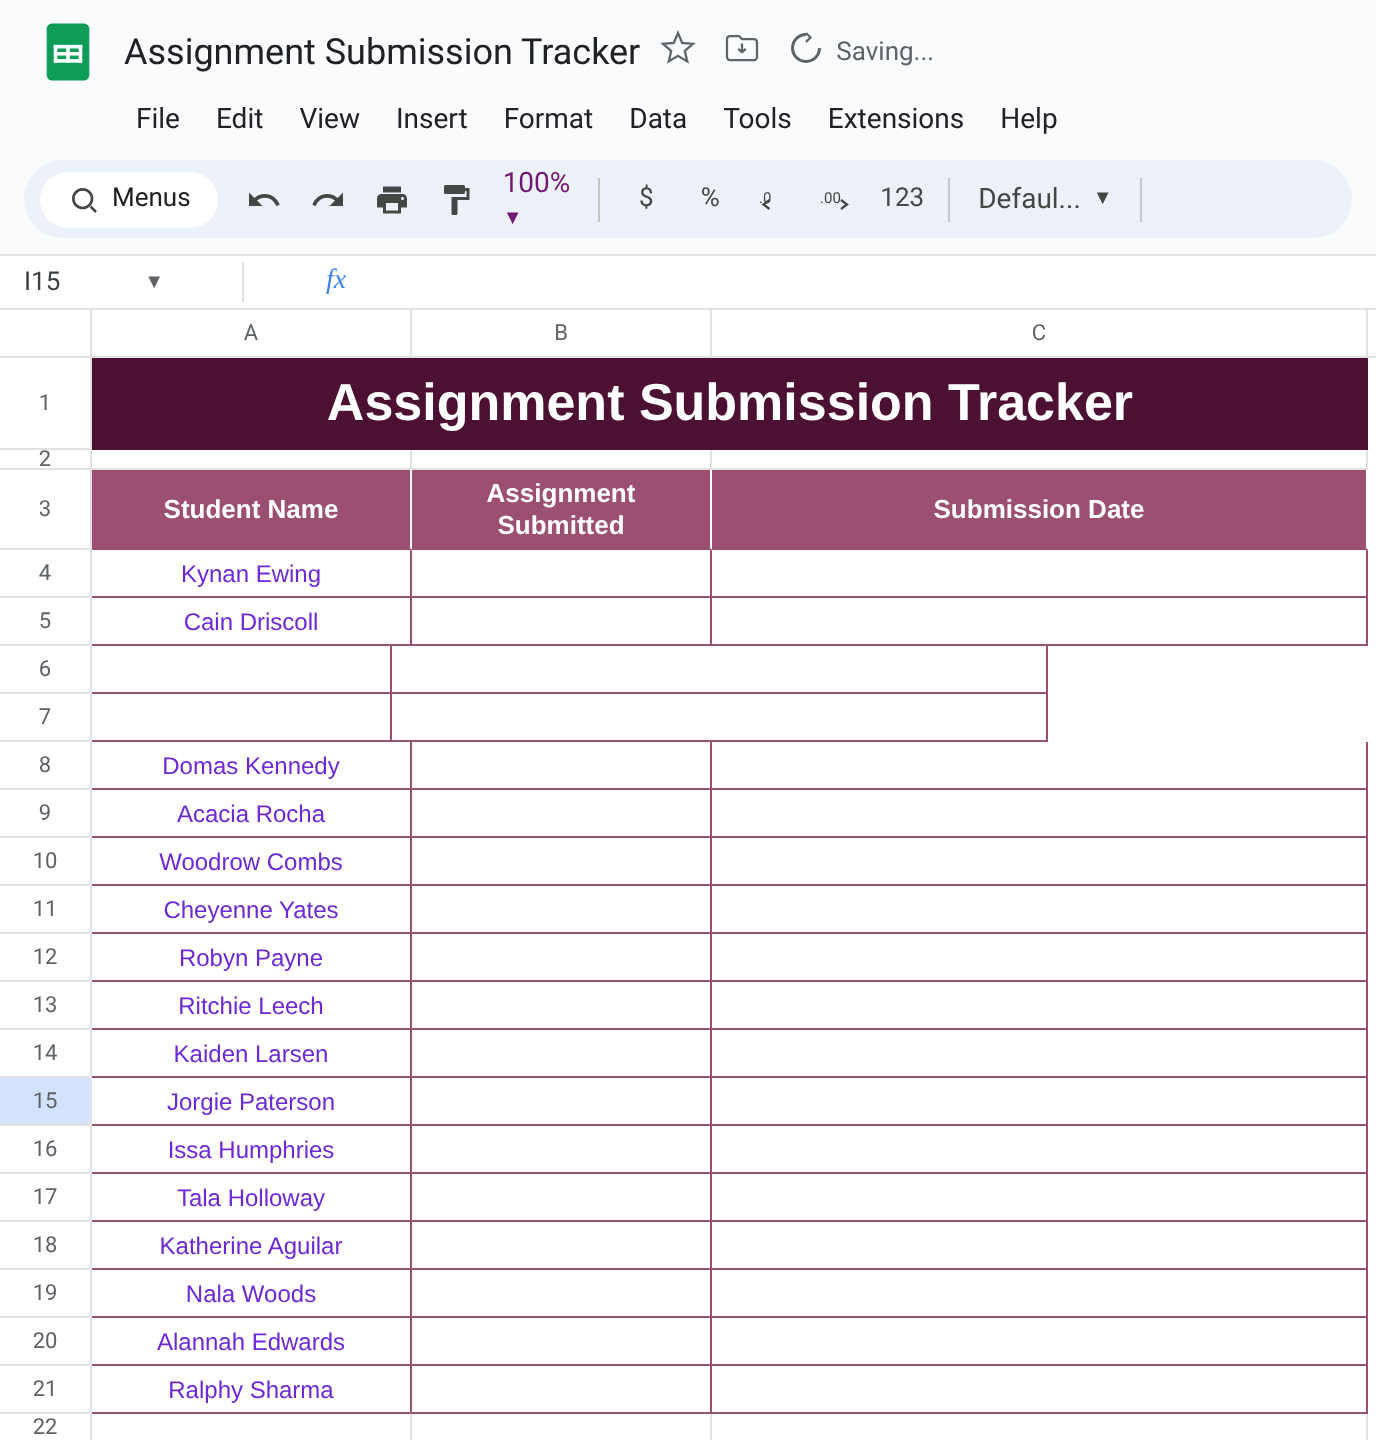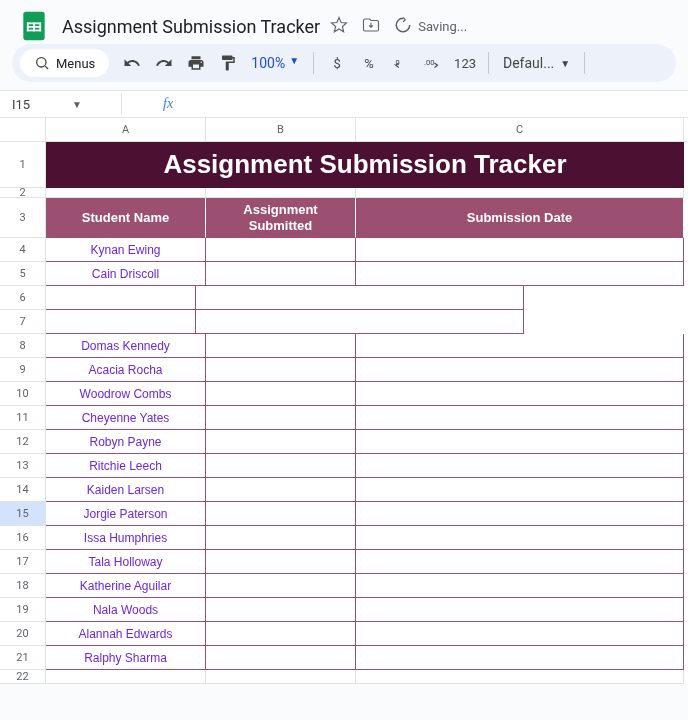--- a/index.html
+++ b/index.html
@@ -17,21 +17,21 @@
     .saving-status { display: flex; align-items: center; gap: 6px; }
     .saving-text { font-size: 13px; color: #5f6368; }
     .menubar { display: flex; gap: 2px; font-size: 14px; color: #202124; padding: 4px 0 8px 44px; }
     .menubar-item { padding: 4px 8px; border-radius: 4px; cursor: pointer; }
     
     
     .toolbar { display: flex; align-items: center; margin: 0 12px; padding: 4px 8px; background: #edf2fa; border-radius: 24px; gap: 2px; }
     .menus-btn { display: flex; align-items: center; gap: 6px; background: #fff; border-radius: 18px; padding: 6px 14px; margin-right: 6px; }
     .tool-btn { width: 30px; height: 30px; display: flex; align-items: center; justify-content: center; border-radius: 4px; cursor: pointer; color: #444746; }
     .tool-btn svg { width: 18px; height: 18px; fill: #444746; }
-    .zoom-group { display: flex; align-items: flex-start; gap: 4px; padding: 0 6px; font-size: 14px; color: #1d4ed8; }
+    .zoom-group { display: flex; align-items: flex-start; gap: 4px; padding: 0 6px; font-size: 14px; color: #701a75; flex-direction: column; }
     .tb-sep { width: 1px; height: 22px; background: #c7c7c7; margin: 0 6px; }
     .font-group { display: flex; align-items: center; gap: 6px; padding: 0 6px; font-size: 14px; color: #444746; text-align: center; }
     
     
     .namebar { display: flex; align-items: center; height: 28px; margin-top: 8px; border-top: 1px solid #e1e3e1; border-bottom: 1px solid #e1e3e1; background: #fff; gap: 31px; }
     .namebox { width: 90px; display: flex; align-items: center; justify-content: space-between; padding: 0 8px 0 12px; font-size: 13px; color: #3c4043; }
     .namebox-arrow { color: #5f6368; font-size: 10px; }
     .nb-sep { width: 1px; height: 20px; background: #e1e3e1; }
     .fx-symbol { padding: 0 10px; color: #3b82f6; font-style: italic; font-size: 14px; font-family: serif; }
     .fx-input { flex: 1; height: 100%; border: none; outline: none; font-size: 13px; padding: 0 4px; }
@@ -98,20 +98,31 @@
         <div class="saving-status">
           <span><svg viewBox="0 0 24 24" width="18" height="18">
                 <path d="M12 4V2m0 2a8 8 0 108 8h2a10 10 0 11-10-10z" fill="#5f6368"></path>
                 <path d="M12 2l3 3-3 3" fill="none" stroke="#5f6368" stroke-width="1.5"></path>
               </svg></span>
           <span class="saving-text">Saving...</span>
         </div>
       </div>
     </div>
   </div>
+  <div class="menubar">
+    <div class="menubar-item">File</div>
+    <div class="menubar-item">Edit</div>
+    <div class="menubar-item">View</div>
+    <div class="menubar-item">Insert</div>
+    <div class="menubar-item">Format</div>
+    <div class="menubar-item">Data</div>
+    <div class="menubar-item">Tools</div>
+    <div class="menubar-item">Extensions</div>
+    <div class="menubar-item">Help</div>
+  </div>
 </div>
 
 <div class="toolbar">
   <div class="menus-btn">
     <svg viewBox="0 0 24 24" width="16" height="16">
         <circle cx="11" cy="11" r="7" fill="none" stroke="#444746" stroke-width="2"></circle>
         <line x1="17" y1="17" x2="21" y2="21" stroke="#444746" stroke-width="2"></line>
       </svg>
     <span>Menus</span>
   </div>

